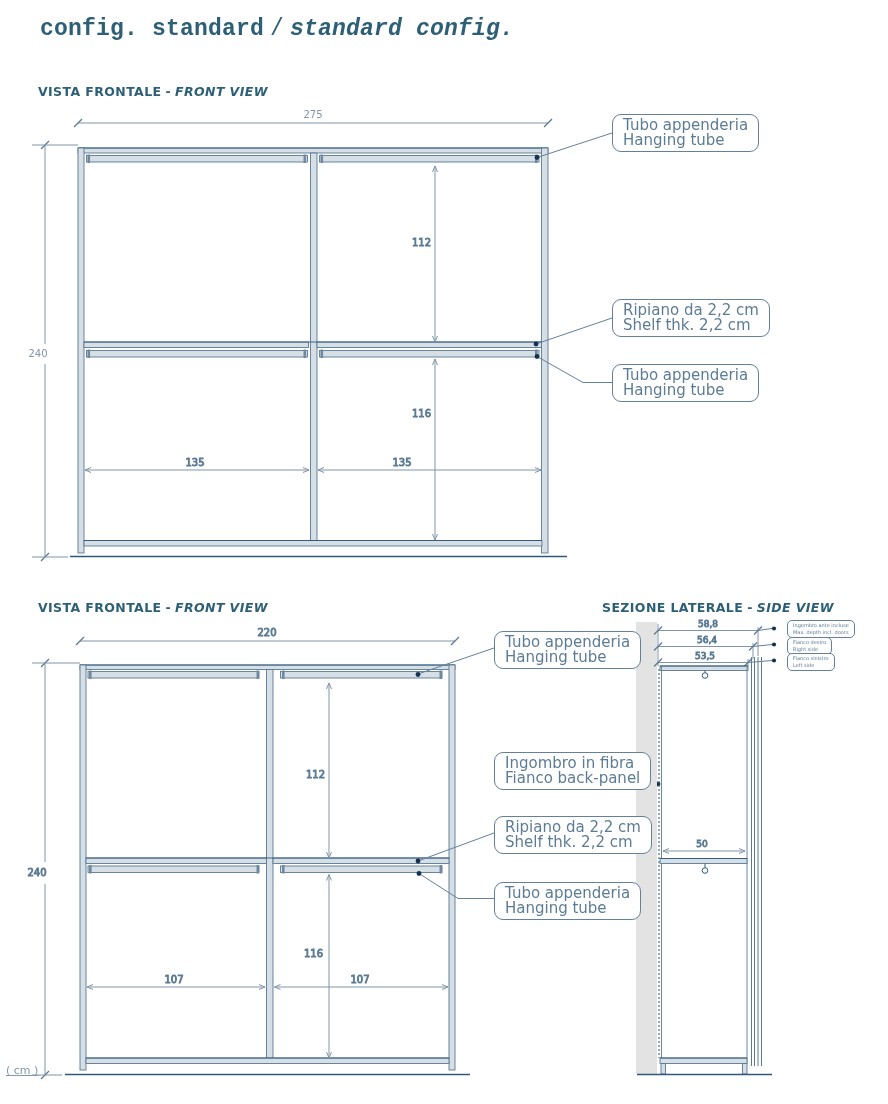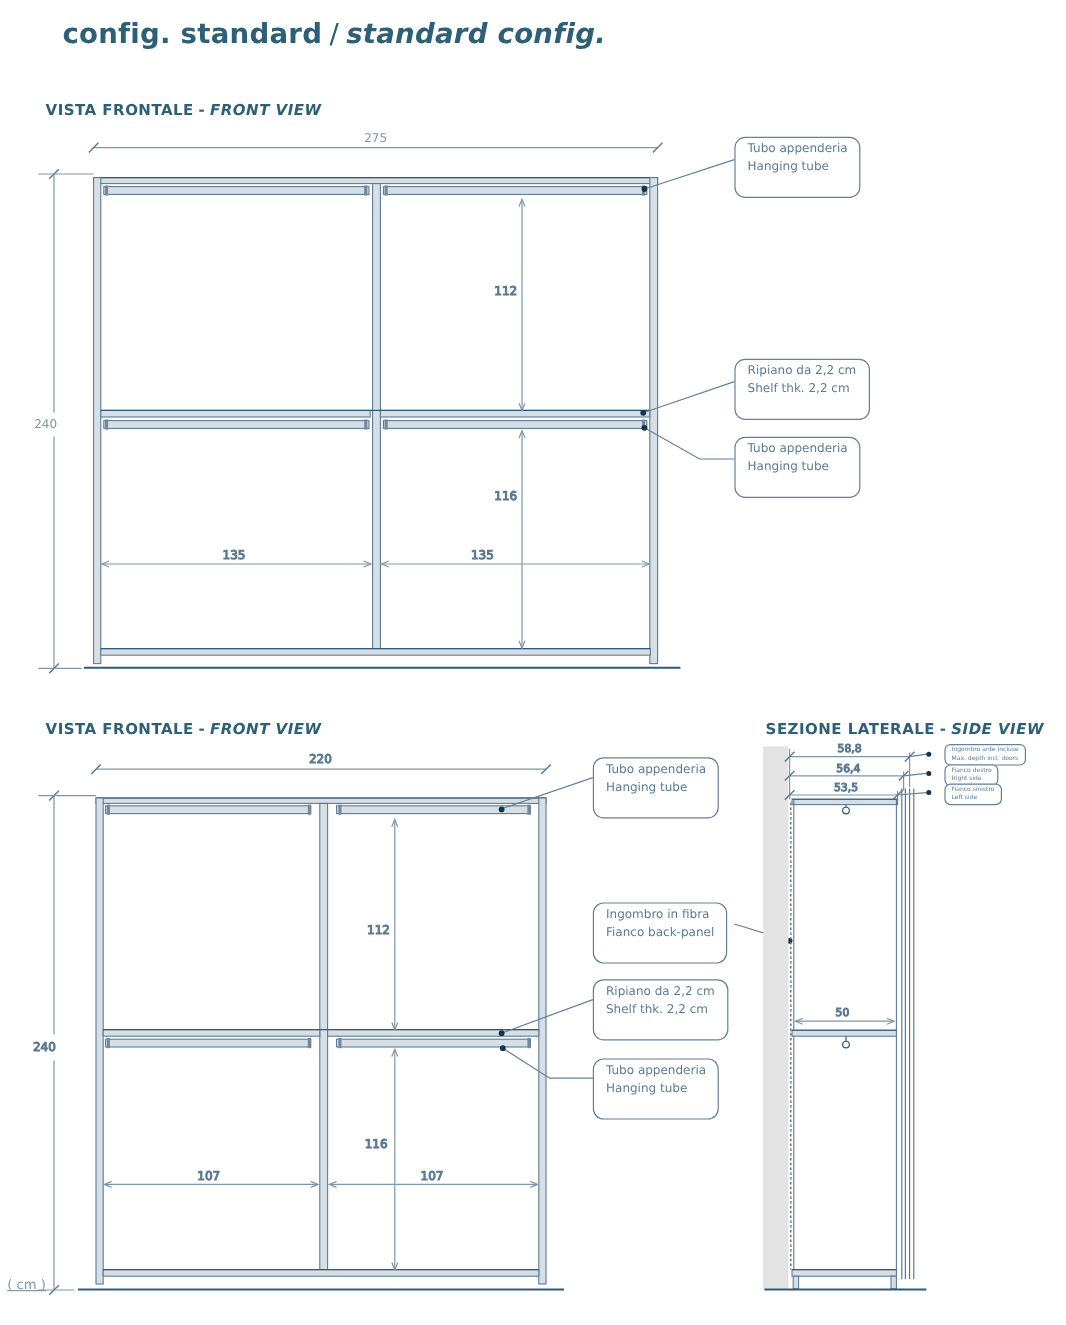--- a/index.html
+++ b/index.html
@@ -1,26 +1,26 @@
 <!DOCTYPE html>
 <html><head>
 <meta charset="utf-8">
 <style>
   html,body{margin:0;padding:0;background:#ffffff;}
   #page{position:relative;width:888px;height:1104px;background:#ffffff;overflow:hidden;
         font-family:"DejaVu Sans","Liberation Sans",sans-serif;}
   .abs{position:absolute;}
-  .h1{left:52px;top:16px;font-size:23px;font-weight:700;color:#2d5f76;letter-spacing:.2px;white-space:nowrap;}
+  .h1{left:40px;top:16px;font-size:23px;font-weight:700;color:#2d5f76;letter-spacing:.2px;white-space:nowrap;font-family:Liberation Mono, monospace;}
   .h1 .sep{font-weight:400;padding:0 6px;}
   .h1 .it{font-style:italic;}
   .h2{font-size:12.5px;font-weight:700;color:#2d6077;letter-spacing:.4px;white-space:nowrap;}
   .h2 .sep{font-weight:700;padding:0 4px;}
   .h2 .it{font-style:italic;}
   .callout{border:1.2px solid #64809a;border-radius:9px;background:#fff;
-           padding:3px 10px 17px;font-size:10px;line-height:14.5px;color:#5c7c95;white-space:nowrap;}
+           padding:3px 10px 4px;font-size:15px;line-height:14.5px;color:#5c7c95;white-space:nowrap;}
   .callout .l2{}
   .callout.small{border-radius:5px;border-width:.8px;padding:1px 5px 2px;font-size:5px;line-height:6.5px;}
   .unit{font-size:11px;color:#8298ab;white-space:nowrap;text-decoration:underline;}
   svg text{font-family:"DejaVu Sans","Liberation Sans",sans-serif;font-size:10px;fill:#8095a9;}
   svg text.sm{font-size:9px;}
 </style>
 </head>
 <body>
 
 <div id="page">
@@ -273,21 +273,21 @@
   <div class="abs h1">
     <span>config. standard</span><span class="sep">/</span><span class="it">standard config.</span>
   </div>
 
   <div class="abs h2" style="left:38px;top:84px">
     <span>VISTA FRONTALE</span><span class="sep">-</span><span class="it">FRONT VIEW</span>
   </div>
   <div class="abs h2" style="left:38px;top:600px">
     <span>VISTA FRONTALE</span><span class="sep">-</span><span class="it">FRONT VIEW</span>
   </div>
-  <div class="abs h2" style="left:638px;top:600px">
+  <div class="abs h2" style="left:602px;top:600px">
     <span>SEZIONE LATERALE</span><span class="sep">-</span><span class="it">SIDE VIEW</span>
   </div>
 
   <div class="abs callout" style="left:612px;top:114px">
     <div class="l1">Tubo appenderia</div>
     <div class="l2">Hanging tube</div>
   </div>
   <div class="abs callout" style="left:612px;top:299px">
     <div class="l1">Ripiano da 2,2 cm</div>
     <div class="l2">Shelf thk. 2,2 cm</div>

